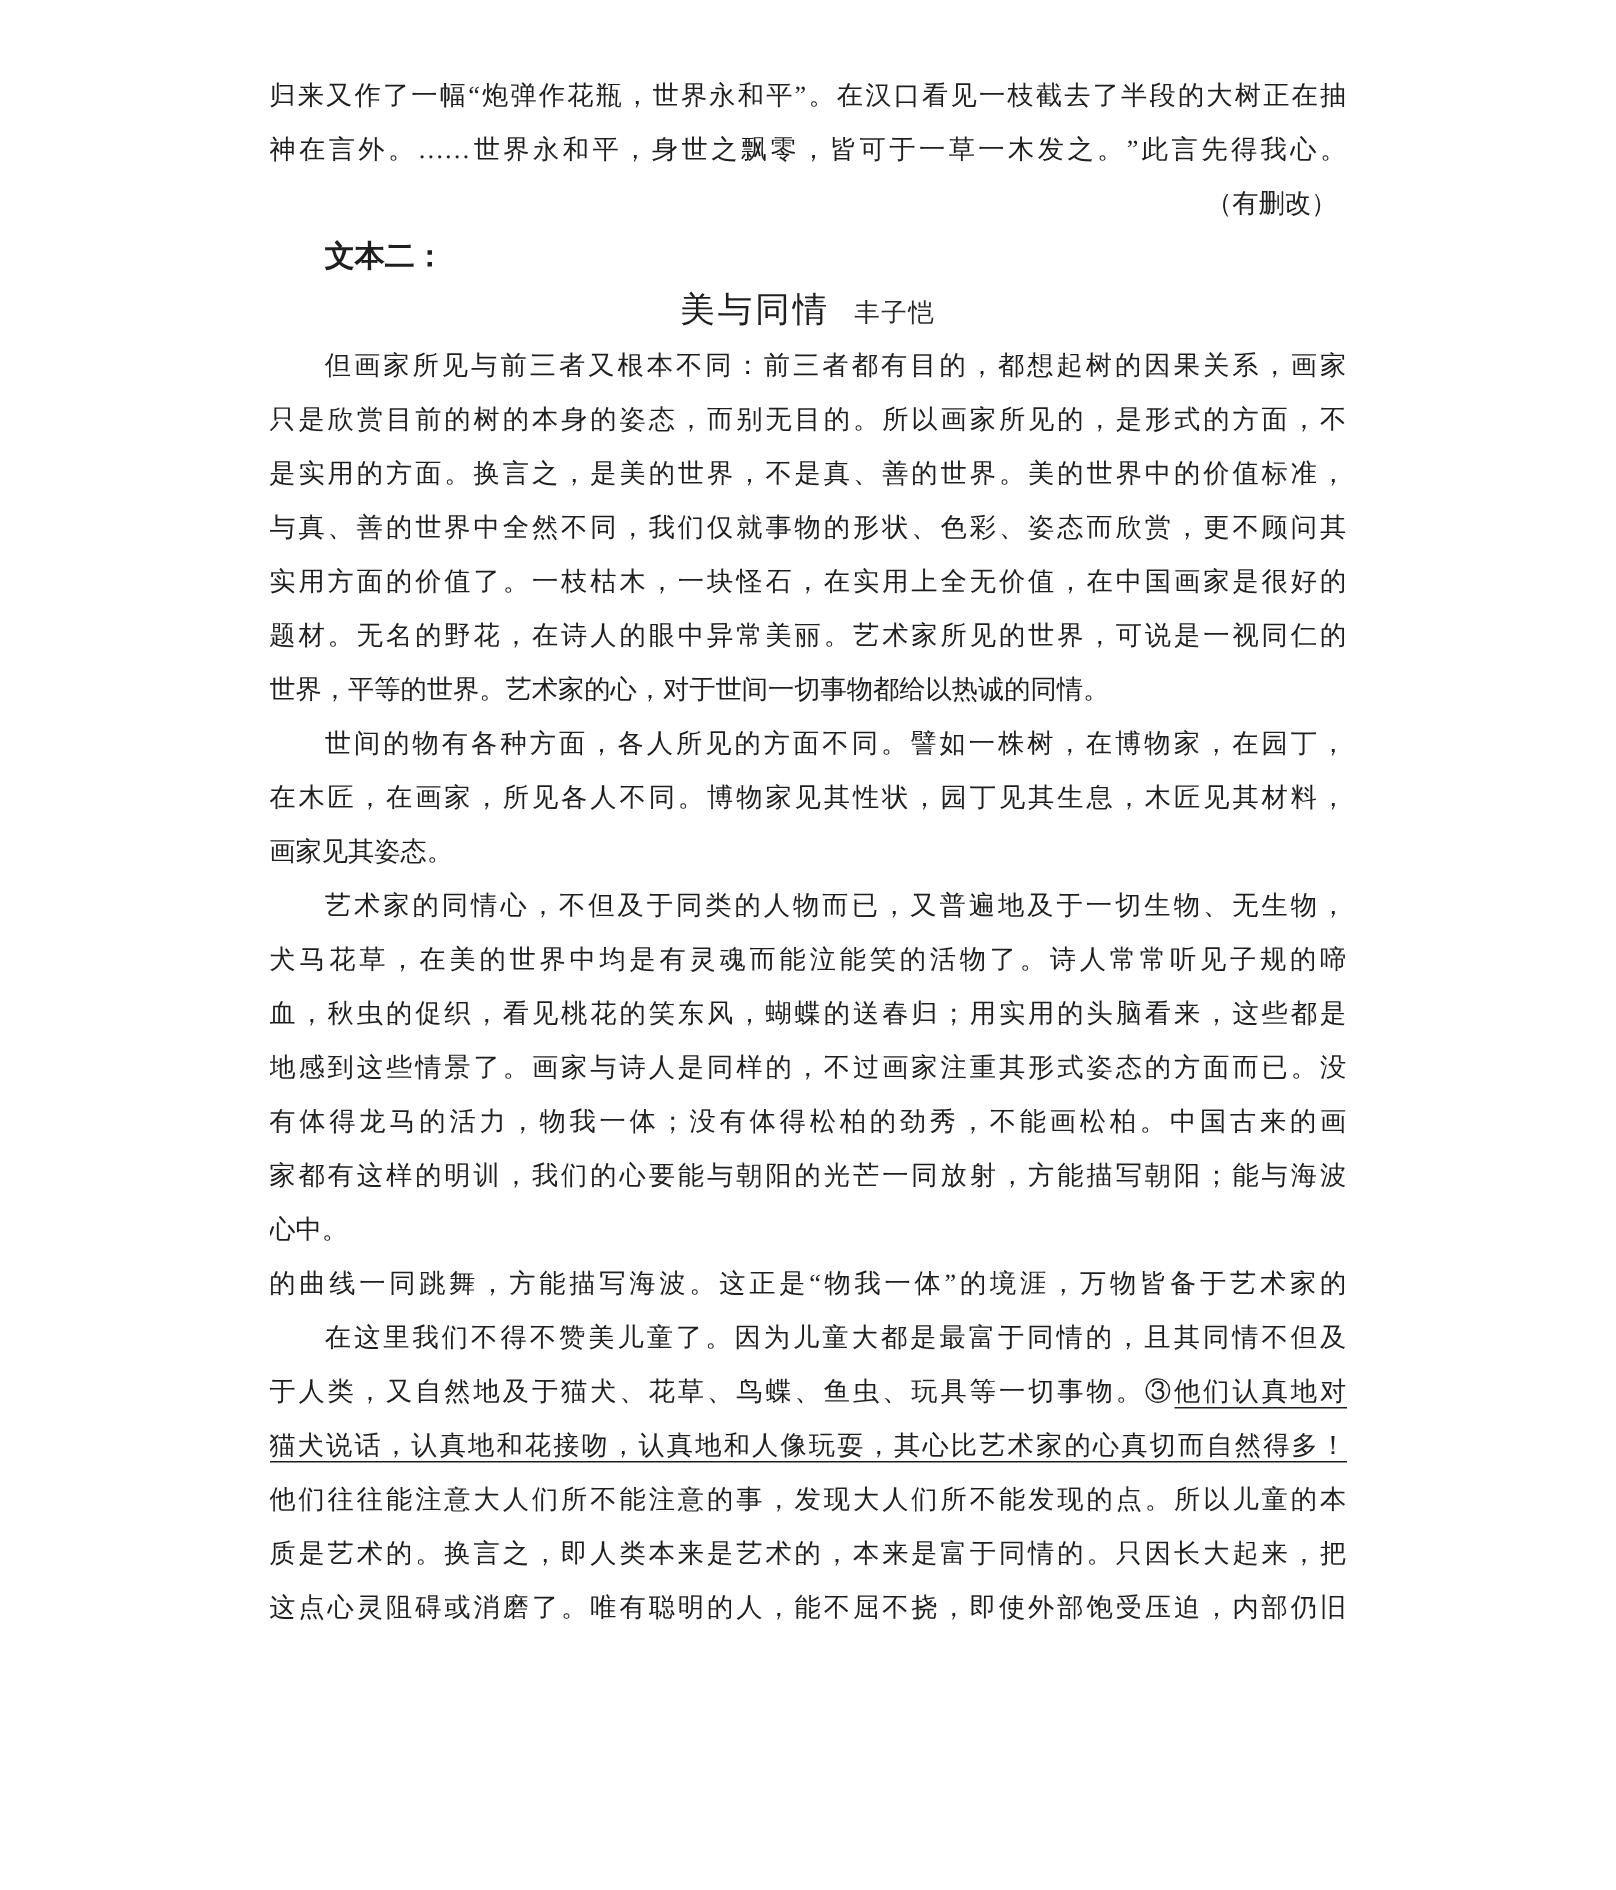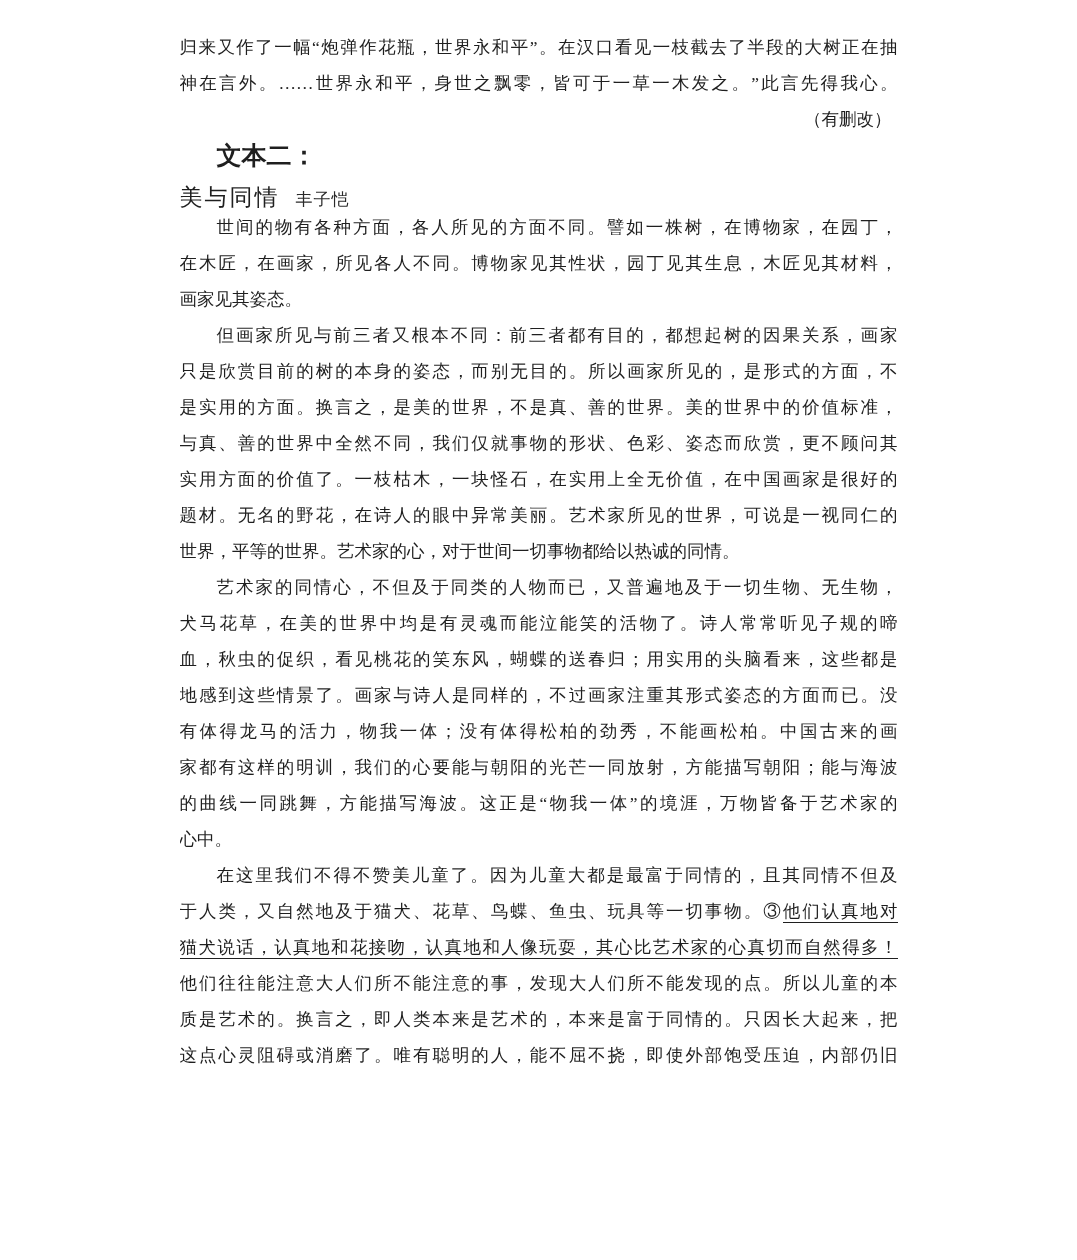--- a/index.html
+++ b/index.html
@@ -7,21 +7,21 @@
     padding: 0;
   }
   body {
     width: 1077px;
     height: 1260px;
     background: #ffffff;
     overflow: hidden;
   }
   .page {
     width: 718px;
-    margin: 0 auto;
+    margin: 16px auto;
     padding-top: 29px;
     font-family: "Liberation Serif", serif;
     font-size: 17.5px;
     color: #1f1f1f;
   }
   .line {
     height: 36px;
     line-height: 36px;
     text-align: justify;
     text-align-last: justify;
@@ -42,26 +42,26 @@
     line-height: 36px;
     text-align: right;
     padding-right: 6px;
   }
   .section-row {
     height: 36px;
     line-height: 36px;
     padding-left: 37px;
     font-family: "Liberation Sans", sans-serif;
     font-weight: bold;
-    font-size: 25px;
+    font-size: 20px;
   }
   .title-row {
     height: 36px;
-    line-height: 52px;
-    font-family: Liberation Mono, monospace;
+    line-height: 36px;
+    text-align: center;
   }
   .essay-title {
     font-size: 23px;
     letter-spacing: 2px;
   }
   .essay-author {
     font-size: 17px;
     margin-left: 16px;
     letter-spacing: 1px;
     color: #2a2a2a;
@@ -84,42 +84,42 @@
   <div class="section-row">
     <span>文本二：</span>
   </div>
 
   <div class="title-row">
     <span class="essay-title">美与同情</span><span class="essay-author">丰子恺</span>
   </div>
 
   <div>
       <div>
-        <div class="line indent"><span>世间的物有各种方面，各人所见的方面不同。譬如一株树，在博物家，在园丁，</span></div>
-        <div class="line"><span>在木匠，在画家，所见各人不同。博物家见其性状，园丁见其生息，木匠见其材料，</span></div>
-        <div class="line nofill"><span>画家见其姿态。</span></div>
-      </div>
-      <div>
         <div class="line indent"><span>但画家所见与前三者又根本不同：前三者都有目的，都想起树的因果关系，画家</span></div>
         <div class="line"><span>只是欣赏目前的树的本身的姿态，而别无目的。所以画家所见的，是形式的方面，不</span></div>
         <div class="line"><span>是实用的方面。换言之，是美的世界，不是真、善的世界。美的世界中的价值标准，</span></div>
         <div class="line"><span>与真、善的世界中全然不同，我们仅就事物的形状、色彩、姿态而欣赏，更不顾问其</span></div>
         <div class="line"><span>实用方面的价值了。一枝枯木，一块怪石，在实用上全无价值，在中国画家是很好的</span></div>
         <div class="line"><span>题材。无名的野花，在诗人的眼中异常美丽。艺术家所见的世界，可说是一视同仁的</span></div>
         <div class="line nofill"><span>世界，平等的世界。艺术家的心，对于世间一切事物都给以热诚的同情。</span></div>
       </div>
       <div>
+        <div class="line indent"><span>世间的物有各种方面，各人所见的方面不同。譬如一株树，在博物家，在园丁，</span></div>
+        <div class="line"><span>在木匠，在画家，所见各人不同。博物家见其性状，园丁见其生息，木匠见其材料，</span></div>
+        <div class="line nofill"><span>画家见其姿态。</span></div>
+      </div>
+      <div>
         <div class="line indent"><span>艺术家的同情心，不但及于同类的人物而已，又普遍地及于一切生物、无生物，</span></div>
         <div class="line"><span>犬马花草，在美的世界中均是有灵魂而能泣能笑的活物了。诗人常常听见子规的啼</span></div>
         <div class="line"><span>血，秋虫的促织，看见桃花的笑东风，蝴蝶的送春归；用实用的头脑看来，这些都是</span></div>
         <div class="line"><span>地感到这些情景了。画家与诗人是同样的，不过画家注重其形式姿态的方面而已。没</span></div>
         <div class="line"><span>有体得龙马的活力，物我一体；没有体得松柏的劲秀，不能画松柏。中国古来的画</span></div>
         <div class="line"><span>家都有这样的明训，我们的心要能与朝阳的光芒一同放射，方能描写朝阳；能与海波</span></div>
+        <div class="line nofill"><span>心中。</span></div>
         <div class="line"><span>的曲线一同跳舞，方能描写海波。这正是“物我一体”的境涯，万物皆备于艺术家的</span></div>
-        <div class="line nofill"><span>心中。</span></div>
       </div>
       <div>
         <div class="line indent"><span>在这里我们不得不赞美儿童了。因为儿童大都是最富于同情的，且其同情不但及</span></div>
         <div class="line"><span>于人类，又自然地及于猫犬、花草、鸟蝶、鱼虫、玩具等一切事物。③</span><span class="u">他们认真地对</span></div>
         <div class="line"><span class="u">猫犬说话，认真地和花接吻，认真地和人像玩耍，其心比艺术家的心真切而自然得多！</span></div>
         <div class="line"><span>他们往往能注意大人们所不能注意的事，发现大人们所不能发现的点。所以儿童的本</span></div>
         <div class="line"><span>质是艺术的。换言之，即人类本来是艺术的，本来是富于同情的。只因长大起来，把</span></div>
         <div class="line"><span>这点心灵阻碍或消磨了。唯有聪明的人，能不屈不挠，即使外部饱受压迫，内部仍旧</span></div>
       </div>
     </div>

